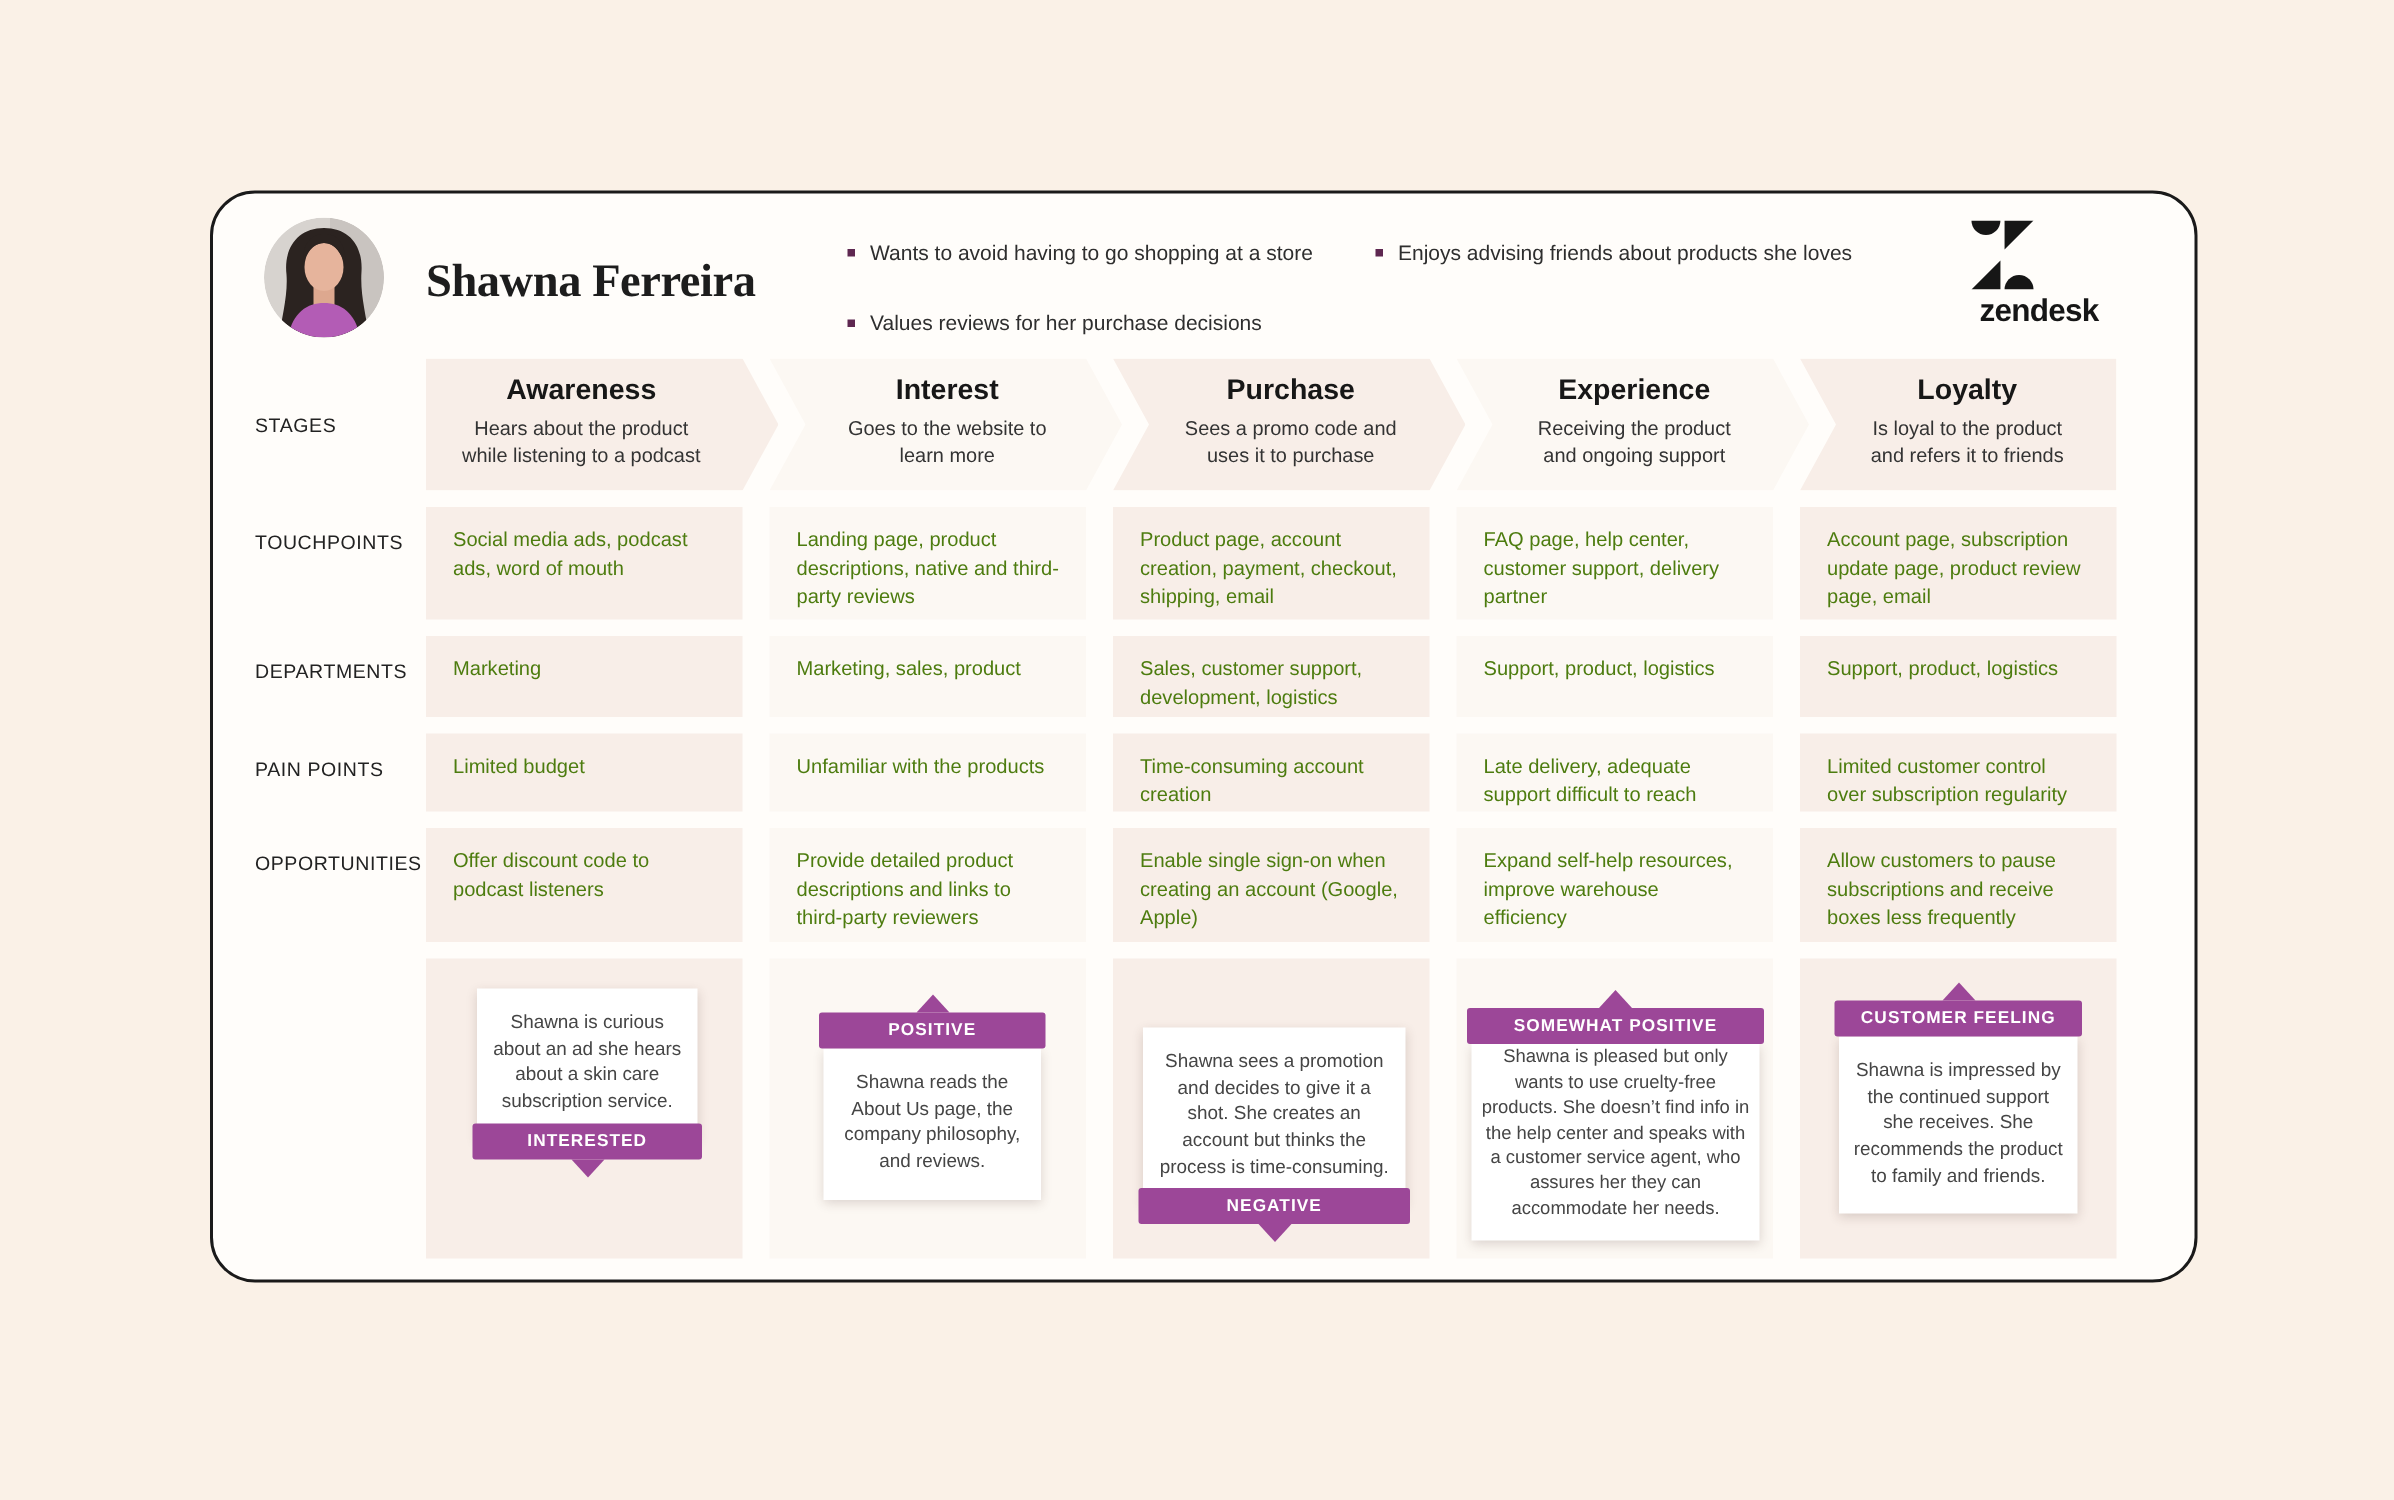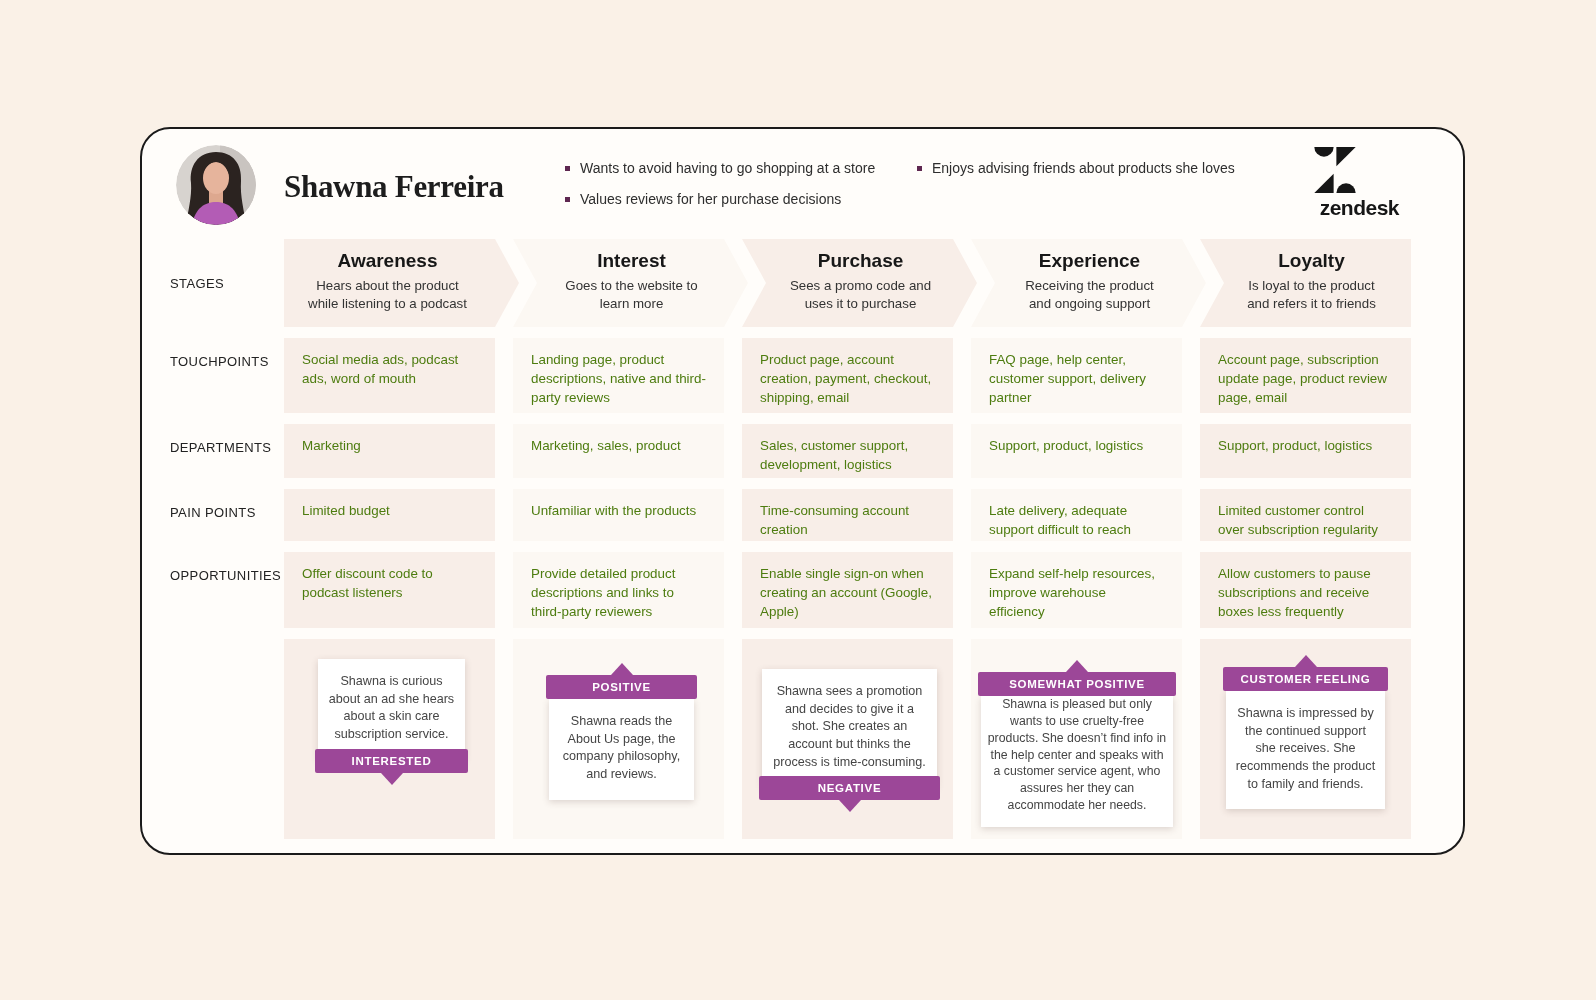--- a/index.html
+++ b/index.html
@@ -28,21 +28,21 @@
     position:absolute; left:142px; top:40px;
     font-family:"Liberation Serif", serif;
     font-weight:700; font-size:31px; color:#1d1d1d;
     letter-spacing:-0.3px;
   }
   .traits {
     position:absolute; left:423px; top:31px;
     display:grid; grid-auto-flow:column;
     grid-template-rows:repeat(2,auto);
     grid-template-columns:352px auto;
-    row-gap:14px;
+    row-gap:30px;
     font-size:14px; color:#2e2e2e;
   }
   .trait { display:flex; align-items:flex-start; line-height:1.2; }
   .tbul {
     flex:0 0 auto; width:5px; height:5px; background:#5e2750;
     margin:6px 10px 0 0;
   }
   .logo {
     position:absolute; right:64px; top:18px;
     display:flex; flex-direction:column; align-items:center;
@@ -82,21 +82,21 @@
   .stage-first { clip-path:polygon(0 0, calc(100% - 24px) 0, 100% 50%, calc(100% - 24px) 100%, 0 100%); padding-right:44px; }
   .stage-mid   { clip-path:polygon(0 0, calc(100% - 24px) 0, 100% 50%, calc(100% - 24px) 100%, 0 100%, 24px 50%); padding-left:46px; padding-right:44px; }
   .stage-last  { clip-path:polygon(0 0, 100% 0, 100% 100%, 0 100%, 24px 50%); padding-left:46px; }
   .stage-title { font-size:19px; font-weight:700; color:#171717; margin-bottom:5px; }
   .stage-desc  { font-size:13.3px; line-height:1.35; color:#333; }
   
   .feelcell { position:relative; }
   .callout { position:relative; }
   .c0 { margin:20px 30px 0 34px; }
   .c1 { margin:24px 30px 0 36px; }
-  .c2 { margin:30px 16px 0 20px; }
+  .c2 { margin:46px 16px 0 20px; }
   .c3 { margin:21px 9px 0 10px; }
   .c4 { margin:16px 26px 0 26px; }
   .cbody {
     background:#ffffff;
     box-shadow:0 2px 7px rgba(70,45,40,0.18);
     padding:14px 8px 16px;
     font-size:12.6px; line-height:1.4; color:#454545;
     text-align:center;
   }
   .c3 .cbody { font-size:12.3px; line-height:1.37; padding:0 6px 13px; }

